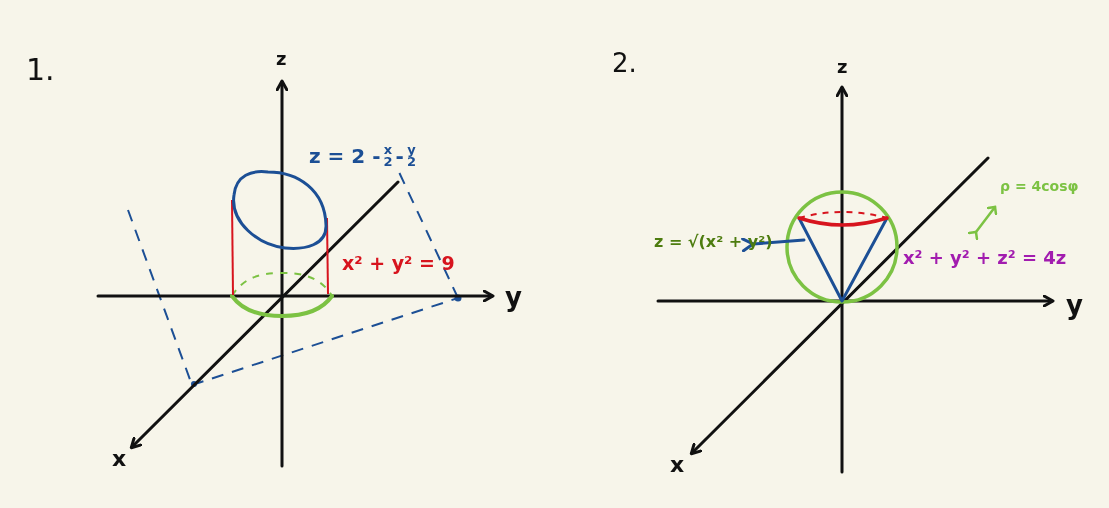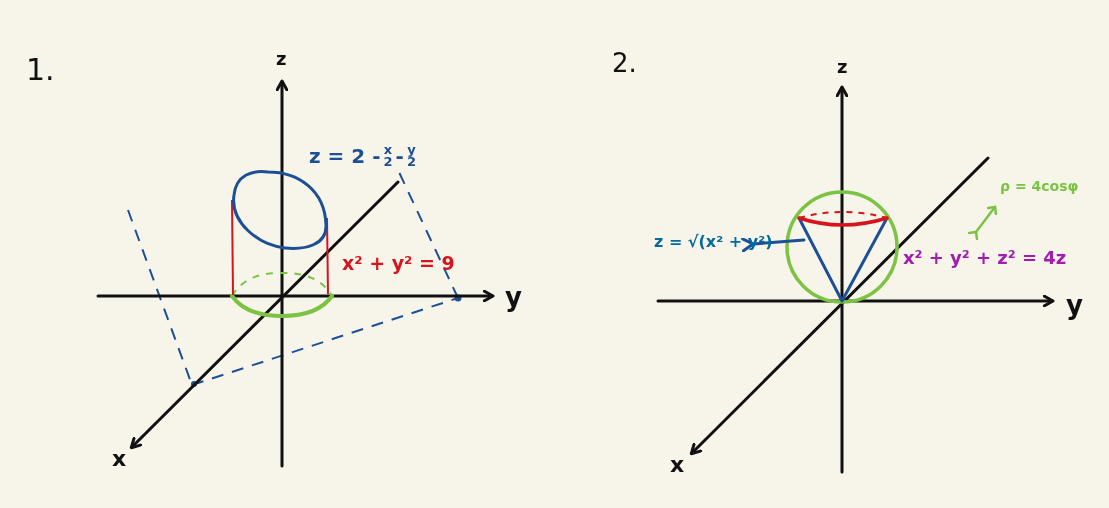--- a/index.html
+++ b/index.html
@@ -88,15 +88,15 @@
   </span>
 </div>
 
 <div class="lbl" style="left:342px;top:252px;font-size:19px;color:#d7141e;">x² + y² = 9</div>
 
 <div class="lbl" style="left:612px;top:48px;font-size:26px;font-weight:normal;color:#111;">2.</div>
 <div class="lbl" style="left:837px;top:56px;font-size:18px;color:#111;">z</div>
 <div class="lbl" style="left:1066px;top:290px;font-size:26px;color:#111;">y</div>
 <div class="lbl" style="left:670px;top:452px;font-size:22px;color:#111;">x</div>
 
-<div class="lbl" style="left:654px;top:232px;font-size:16px;color:#0369a1;">z = √(x² + y²)</div>
+<div class="lbl" style="left:654px;top:232px;font-size:16px;color:#4d7c0f;">z = √(x² + y²)</div>
 <div class="lbl" style="left:903px;top:247px;font-size:18px;color:#a21caf;">x² + y² + z² = 4z</div>
 <div class="lbl" style="left:1000px;top:178px;font-size:14px;color:#7cc243;">ρ = 4cosφ</div>
 
 </body></html>

